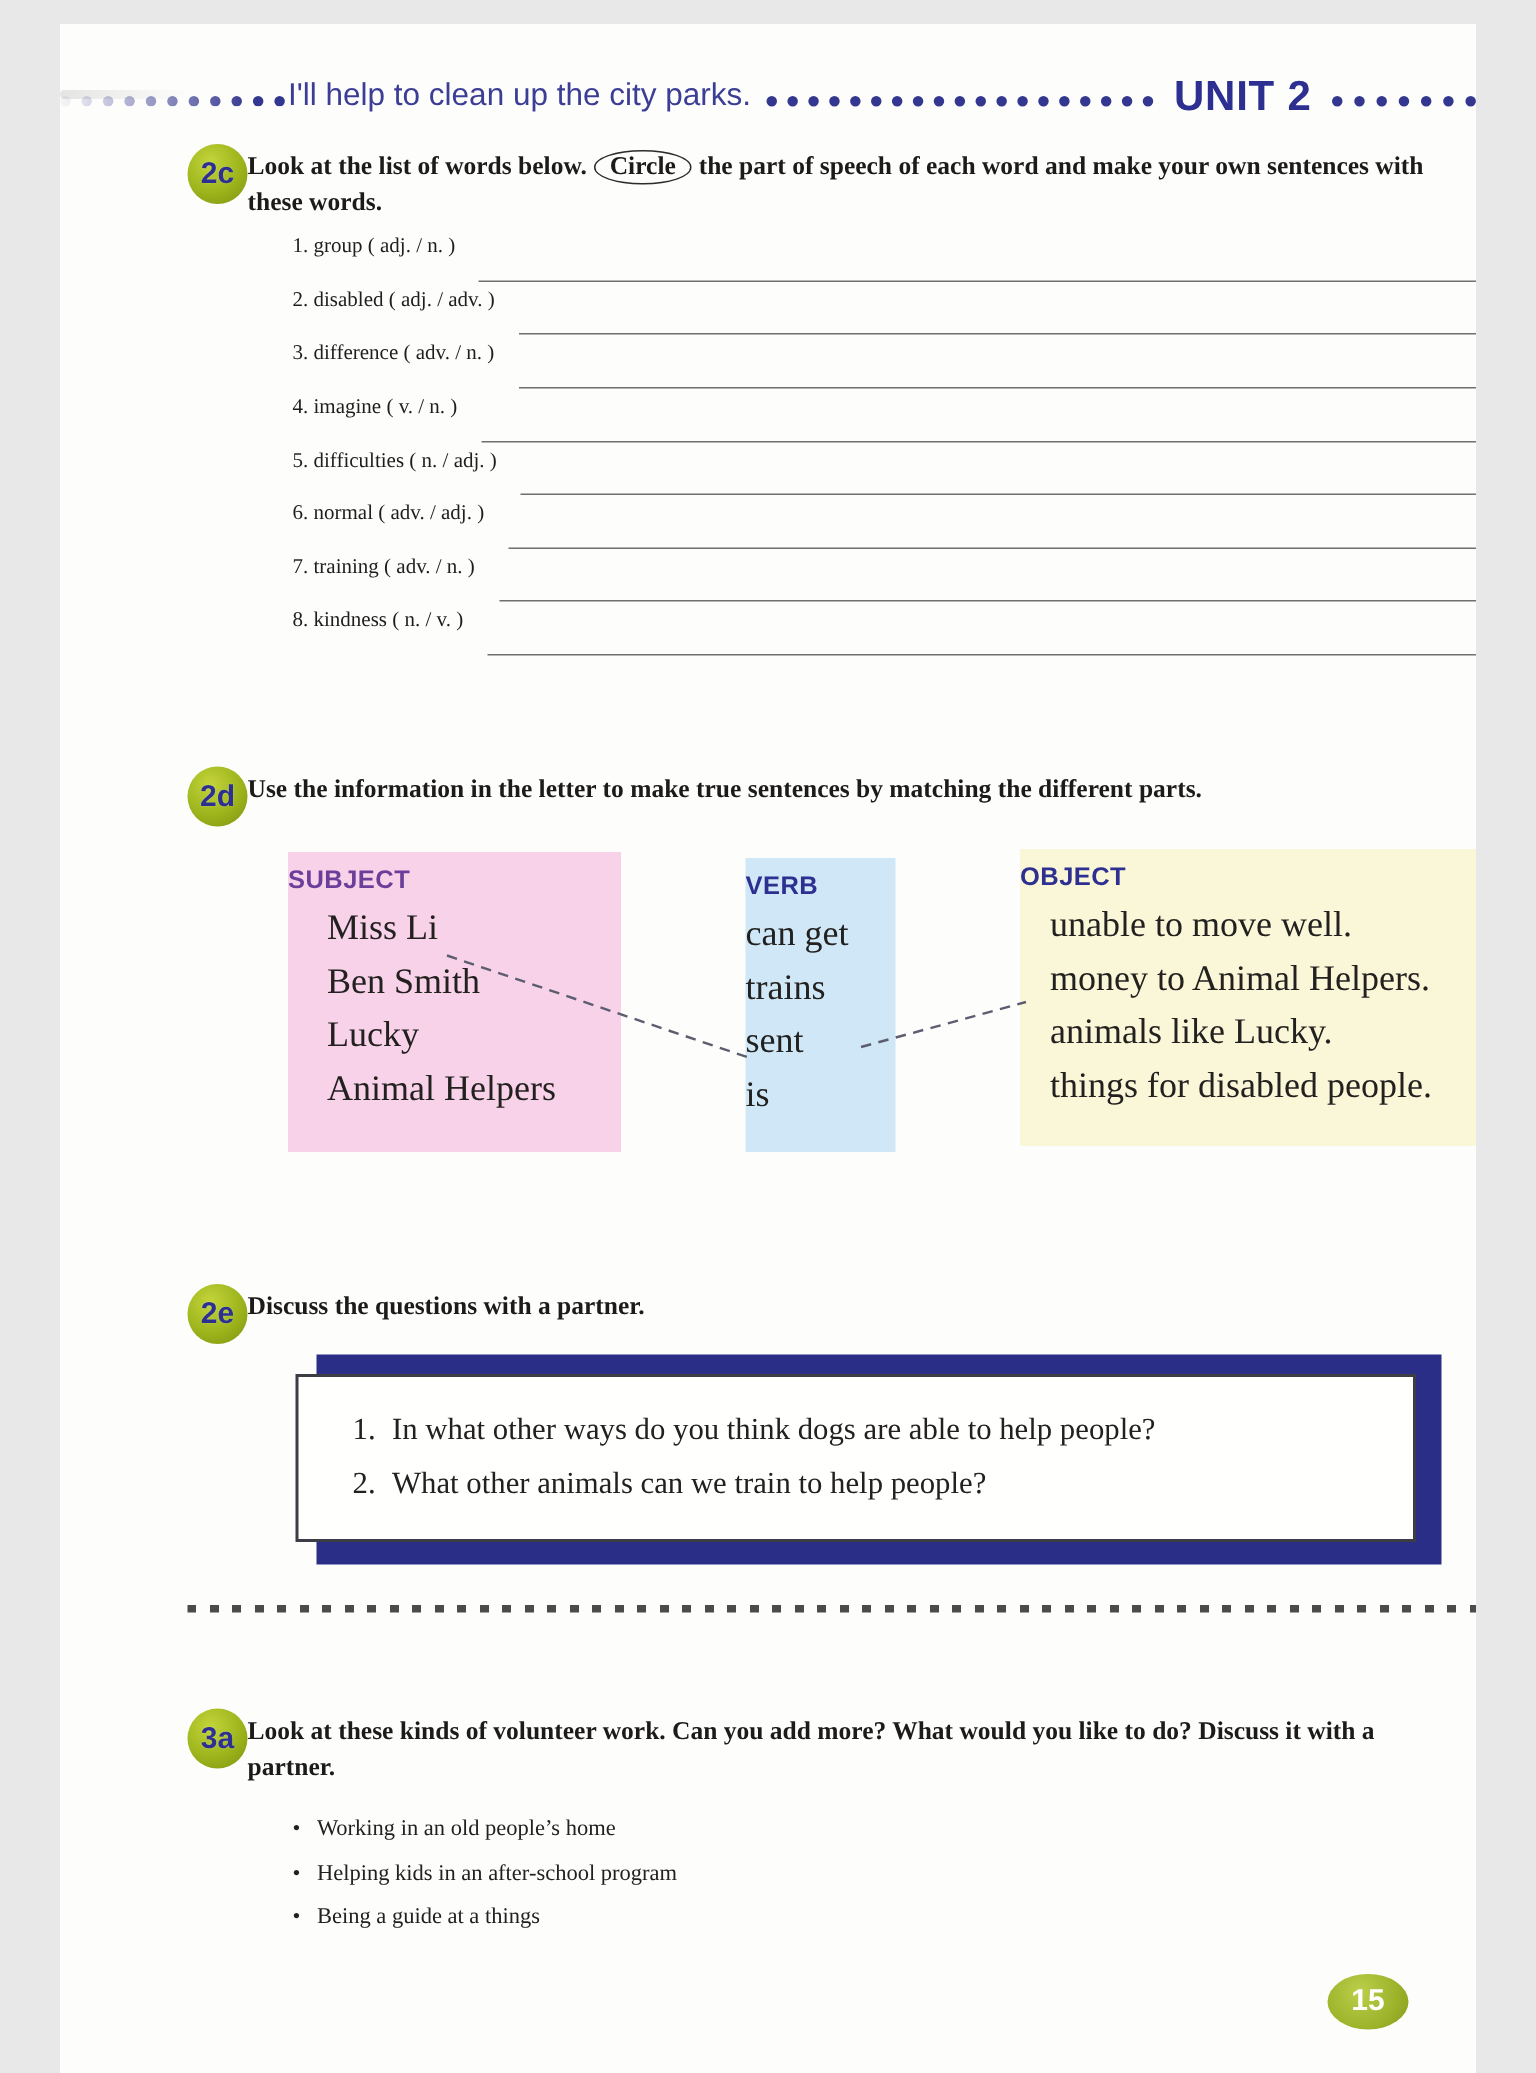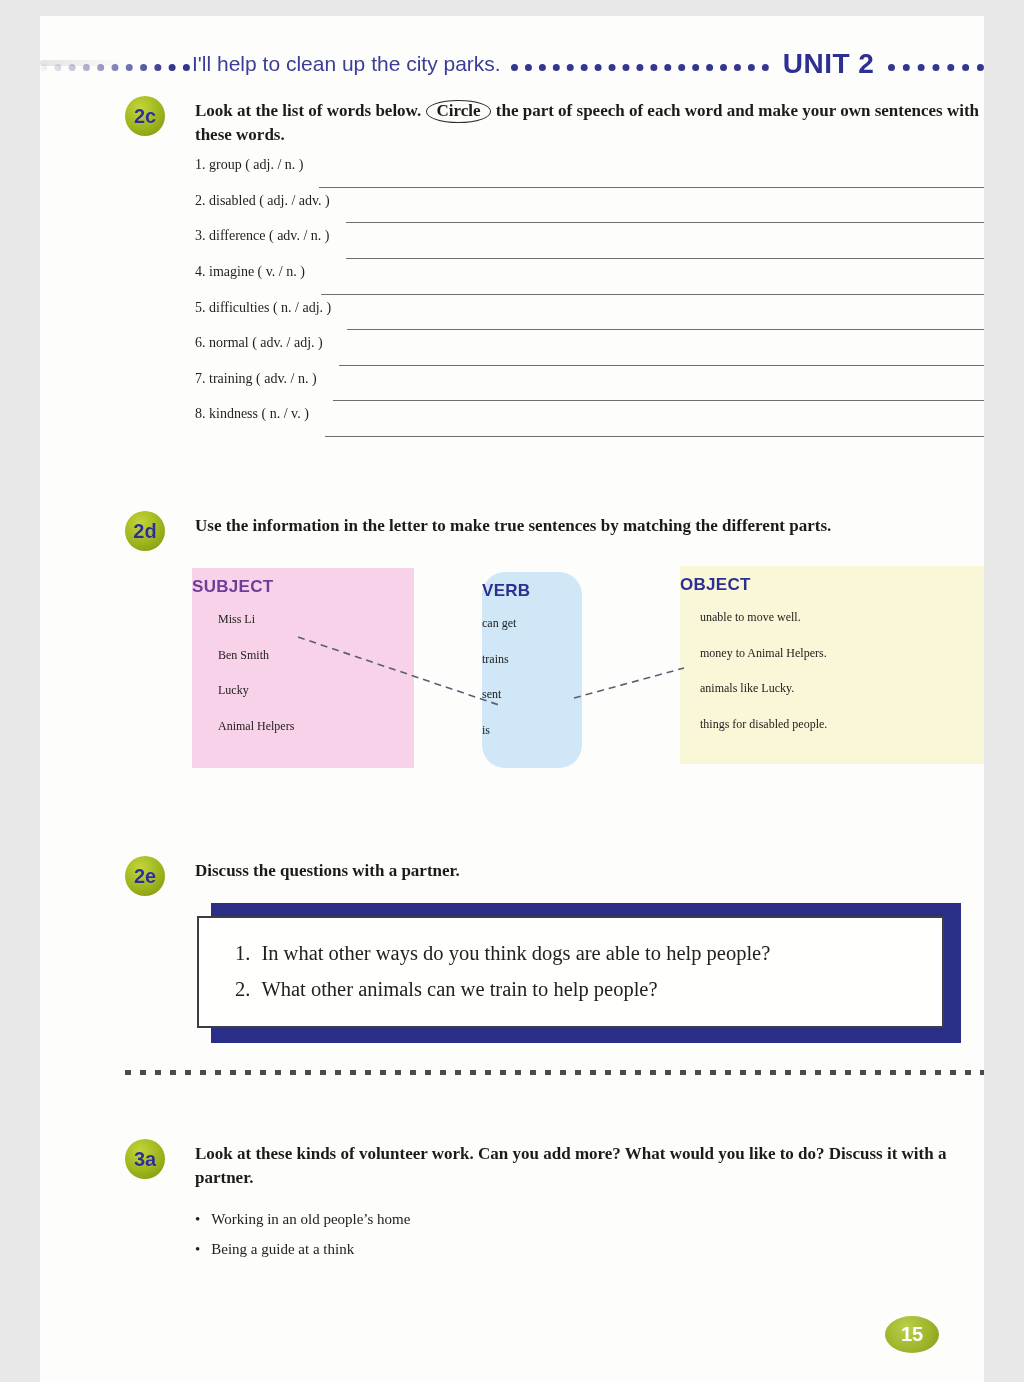--- a/index.html
+++ b/index.html
@@ -26,21 +26,21 @@
   .dots-right { flex:1; }
   .header-title { color:#3c3e96; font-size:21px; white-space:nowrap; margin:0 10px 0 2px; }
   .unit-label { color:#2d3091; font-size:28px; font-weight:bold; letter-spacing:.5px; white-space:nowrap; margin:0 14px; }
   .scan-mark {
     position:absolute; left:0; top:44px; width:86px; height:6px; border-radius:3px;
     background:linear-gradient(to right,#c6c6c6,rgba(198,198,198,0)); opacity:.45;
   }
 
   
   .task { position:absolute; left:85px; width:885px; }
-  .task-head { display:flex; align-items:flex-start; gap:30px; }
+  .task-head { display:flex; align-items:flex-start; }
   .badge {
     flex:0 0 40px; width:40px; height:40px; border-radius:50%;
     background:radial-gradient(circle at 38% 30%, #c3d53a 0%, #9db41c 55%, #7d920f 100%);
     color:#2d3091; font:bold 20px "Liberation Sans", sans-serif;
     display:flex; align-items:center; justify-content:center; margin-top:-3px;
     text-shadow:0 0 1px rgba(255,255,255,.4);
   }
   .instruction {
     font-weight:bold; font-size:17px; line-height:1.42; max-width:795px; color:#1c1b19;
   }
@@ -51,30 +51,30 @@
 
   
   .word-list { list-style:none; margin:10px 0 0 70px; width:807px; }
   .word-row { display:flex; height:35.6px; font-size:14px; white-space:nowrap; }
   .blank-line { flex:1; border-bottom:1.3px solid #6f6f6f; margin:0 0 5px 16px; }
 
   
   .match-area { position:relative; margin:14px 0 0 67px; width:833px; height:208px; }
   .match-box { position:absolute; }
   .box-subject { left:0;   top:3px; width:222px; height:200px; background:#f8d2e9; }
-  .box-verb    { left:290px; top:7px; width:100px; height:196px; background:#cfe7f6;border-radius:23px; }
+  .box-verb    { left:305px; top:7px; width:100px; height:196px; background:#cfe7f6; }
   .box-object  { left:488px; top:1px; width:345px; height:198px; background:#faf6d8; }
   .box-head {
     text-align:left; font:bold 17px "Liberation Sans", sans-serif;
     padding-top:9px; letter-spacing:.3px;
   }
   .box-subject .box-head { color:#6b3f99; }
   .box-verb .box-head, .box-object .box-head { color:#2d3091; }
   .match-items { list-style:none; margin-top:5px; }
-  .match-items li { height:35.6px; line-height:35.6px; font-size:12px; color:#22211f; white-space:nowrap; }
+  .match-items li { height:35.6px; line-height:35.6px; font-size:24px; color:#22211f; white-space:nowrap; }
   .box-subject .match-items { padding-left:26px; }
   .box-verb .match-items { text-align:left; }
   .box-object .match-items { padding-left:20px; }
   .match-svg { position:absolute; inset:0; width:833px; height:208px; pointer-events:none; }
 
   
   .qbox-wrap { position:relative; margin:20px 0 0 72px; width:747px; }
   .qbox-back { position:absolute; left:14px; right:-17px; top:-13px; bottom:-15px; background:#2b2e87; }
   .qbox { position:relative; background:#fffffe; border:2px solid #3d3d46; padding:17px 16px 19px 36px; }
   .q-row { display:flex; gap:11px; font-size:20.5px; line-height:36px; color:#22211f; }
@@ -217,19 +217,20 @@
 
   <div class="separator"></div>
 
   <section class="task" style="top:1126px">
     <div class="task-head">
       <span class="badge">3a</span>
       <p class="instruction">Look at these kinds of volunteer work. Can you add more? What would you like to do? Discuss it with a partner.</p>
     </div>
     <ul class="bullet-list">
       <li>Working in an old people’s home</li>
-      <li>Being a guide at a think</li>
+      <li>Helping kids in an after-school program</li>
+      <li>Being a guide at a things</li>
     </ul>
   </section>
 
   <div class="page-badge">15</div>
 
 </div>
 
 </body></html>

